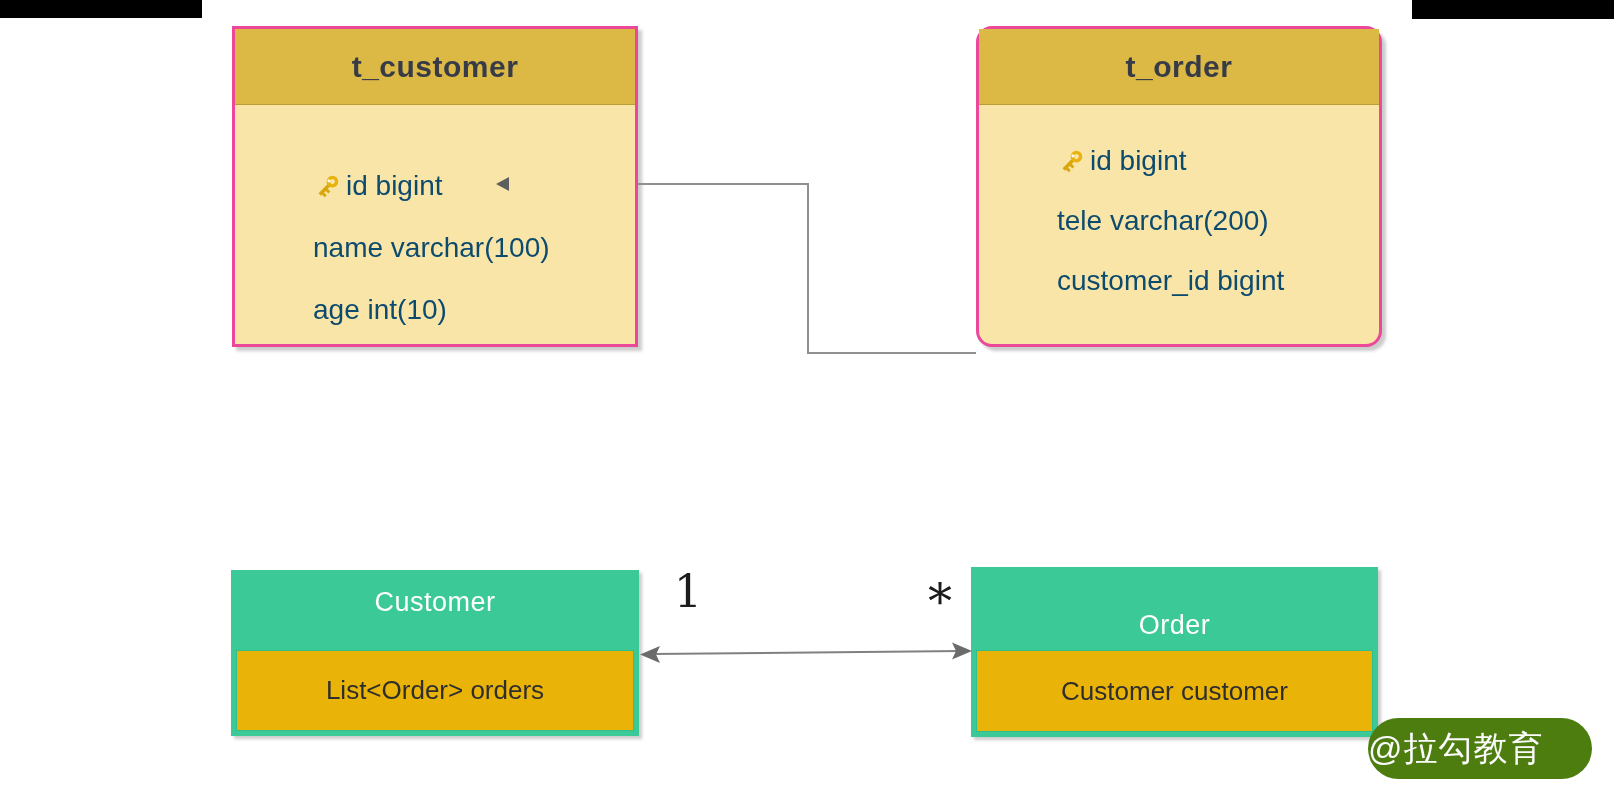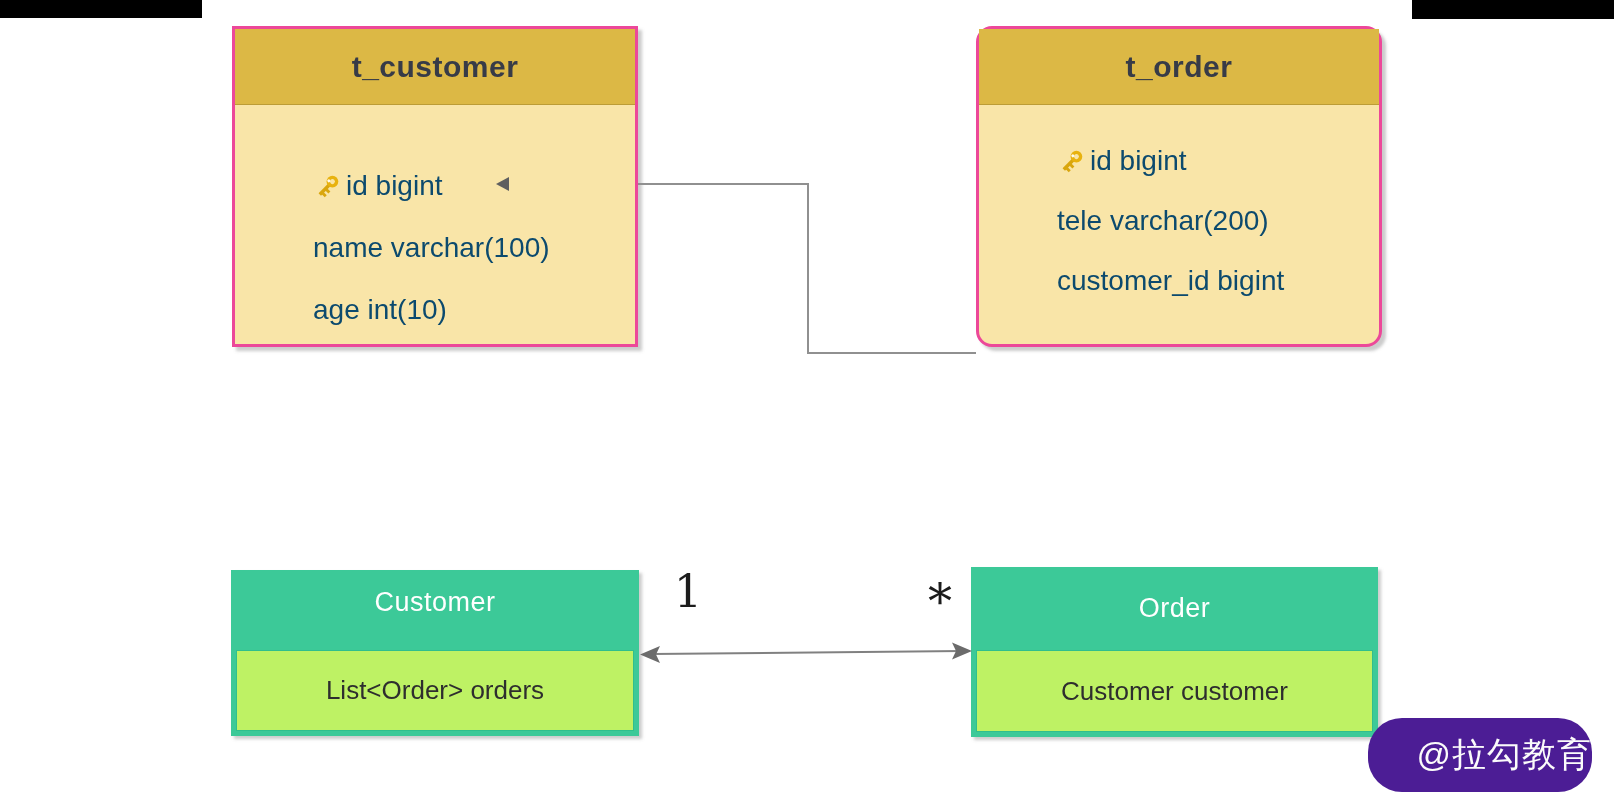--- a/index.html
+++ b/index.html
@@ -42,46 +42,46 @@
   .uml-class {
     position:absolute; background:#3CC998;
     box-shadow:3px 3px 3px rgba(110,110,110,0.35);
   }
   .uml-header {
     display:flex; align-items:center; justify-content:center;
     color:#ffffff; font-size:27px; letter-spacing:0.5px;
   }
   .uml-body {
     position:absolute; left:5px; right:5px; bottom:5px;
-    background:#bef264; border:1px solid #2FBF8D;
+    background:#eab308; border:1px solid #2FBF8D;
     display:flex; align-items:center; justify-content:center;
     font-size:26px; font-weight:500; color:#2E2E2E;
   }
   #class-customer { left:231px; top:570px; width:408px; height:166px; }
   #class-customer .uml-header { height:64px; }
   #class-customer .uml-body { top:80px; }
   #class-order { left:971px; top:567px; width:407px; height:170px; }
-  #class-order .uml-header { height:83px; }
+  #class-order .uml-header { height:83px;margin-top:17px; }
   #class-order .uml-body { top:83px; }
 
   
   #overlay { position:absolute; left:0; top:0; width:1614px; height:807px; pointer-events:none; }
 
   
   .mult-label {
     position:absolute; font-family:"DejaVu Serif", serif; color:#1C1C1C; line-height:1;
   }
   #mult-one  { left:674px; top:570px; font-size:44px; }
   #mult-many { left:928px; top:577px; font-size:48px; }
 
   
   #watermark {
-    position:absolute; left:1368px; top:718px; width:224px; height:74px;
-    background:#4c1d95; border-radius:34px; z-index:5;
-    display:flex; align-items:center; justify-content:flex-end;
+    position:absolute; left:1368px; top:718px; width:224px; height:61px;
+    background:#4d7c0f; border-radius:34px; z-index:5;
+    display:flex; align-items:center; justify-content:flex-start;
     color:#FBFBFB; font-size:34px; letter-spacing:1px; font-weight:500;
   }
 </style>
 </head>
 <body>
 
 <div id="page">
 
   <div id="bar-left" class="black-bar"></div>
   <div id="bar-right" class="black-bar"></div>

